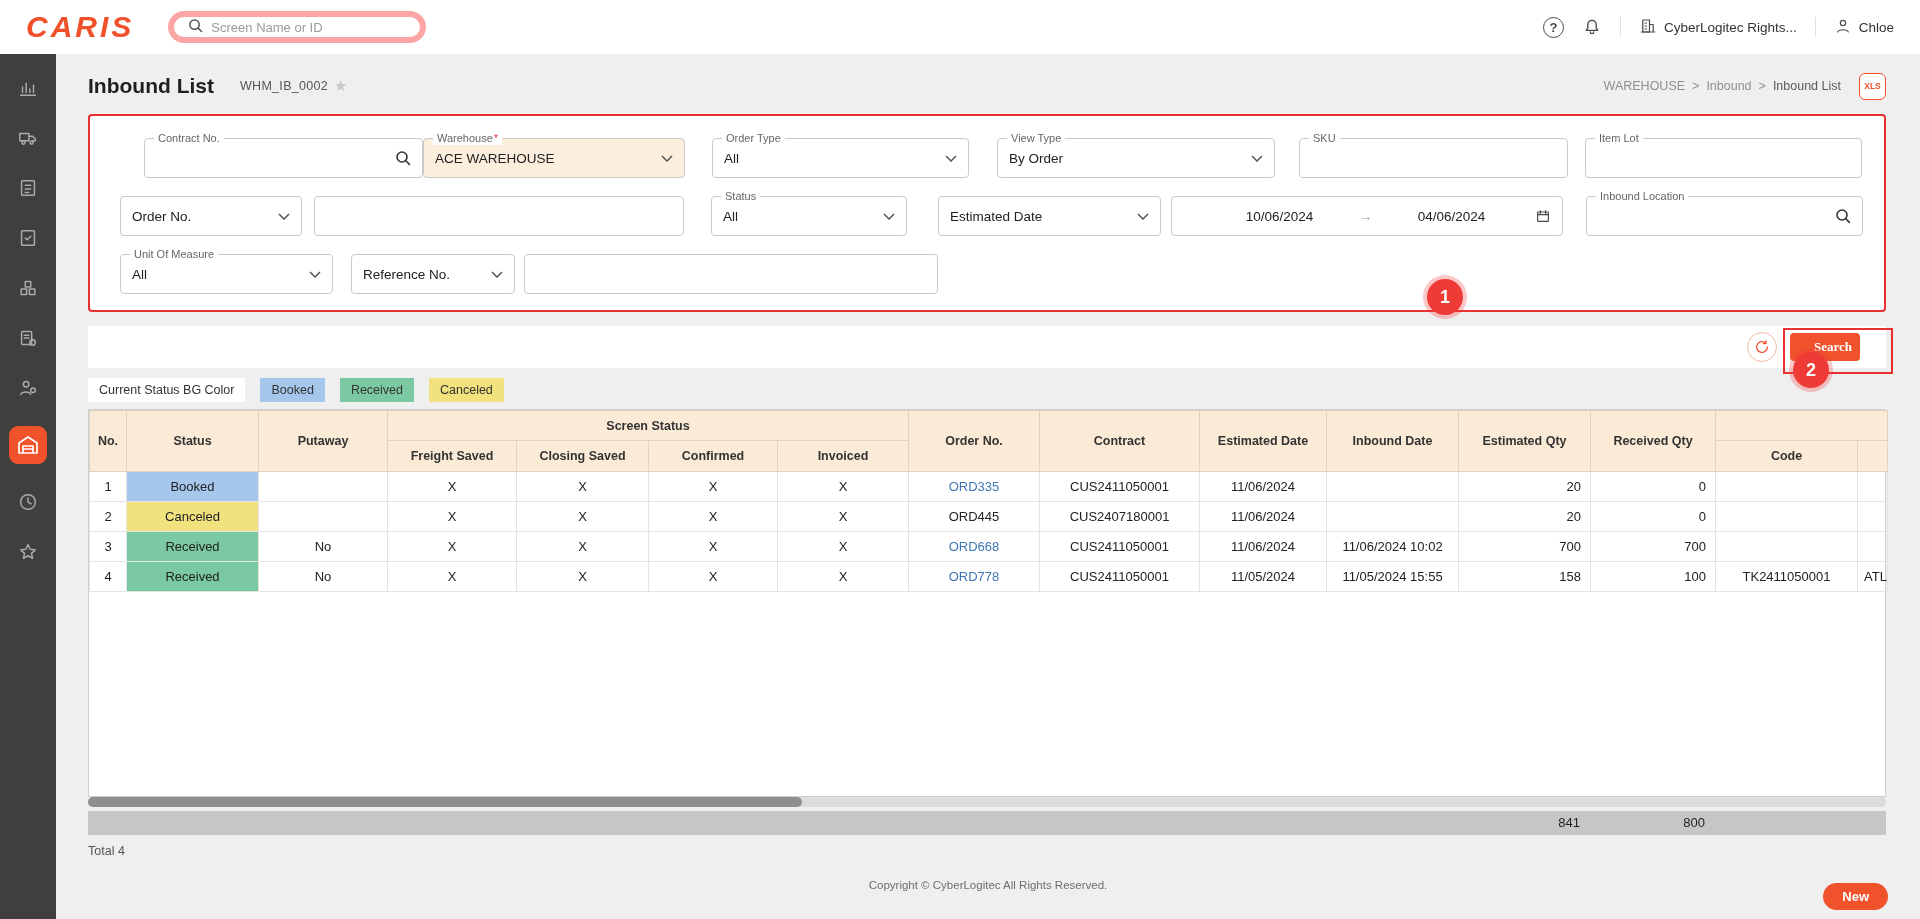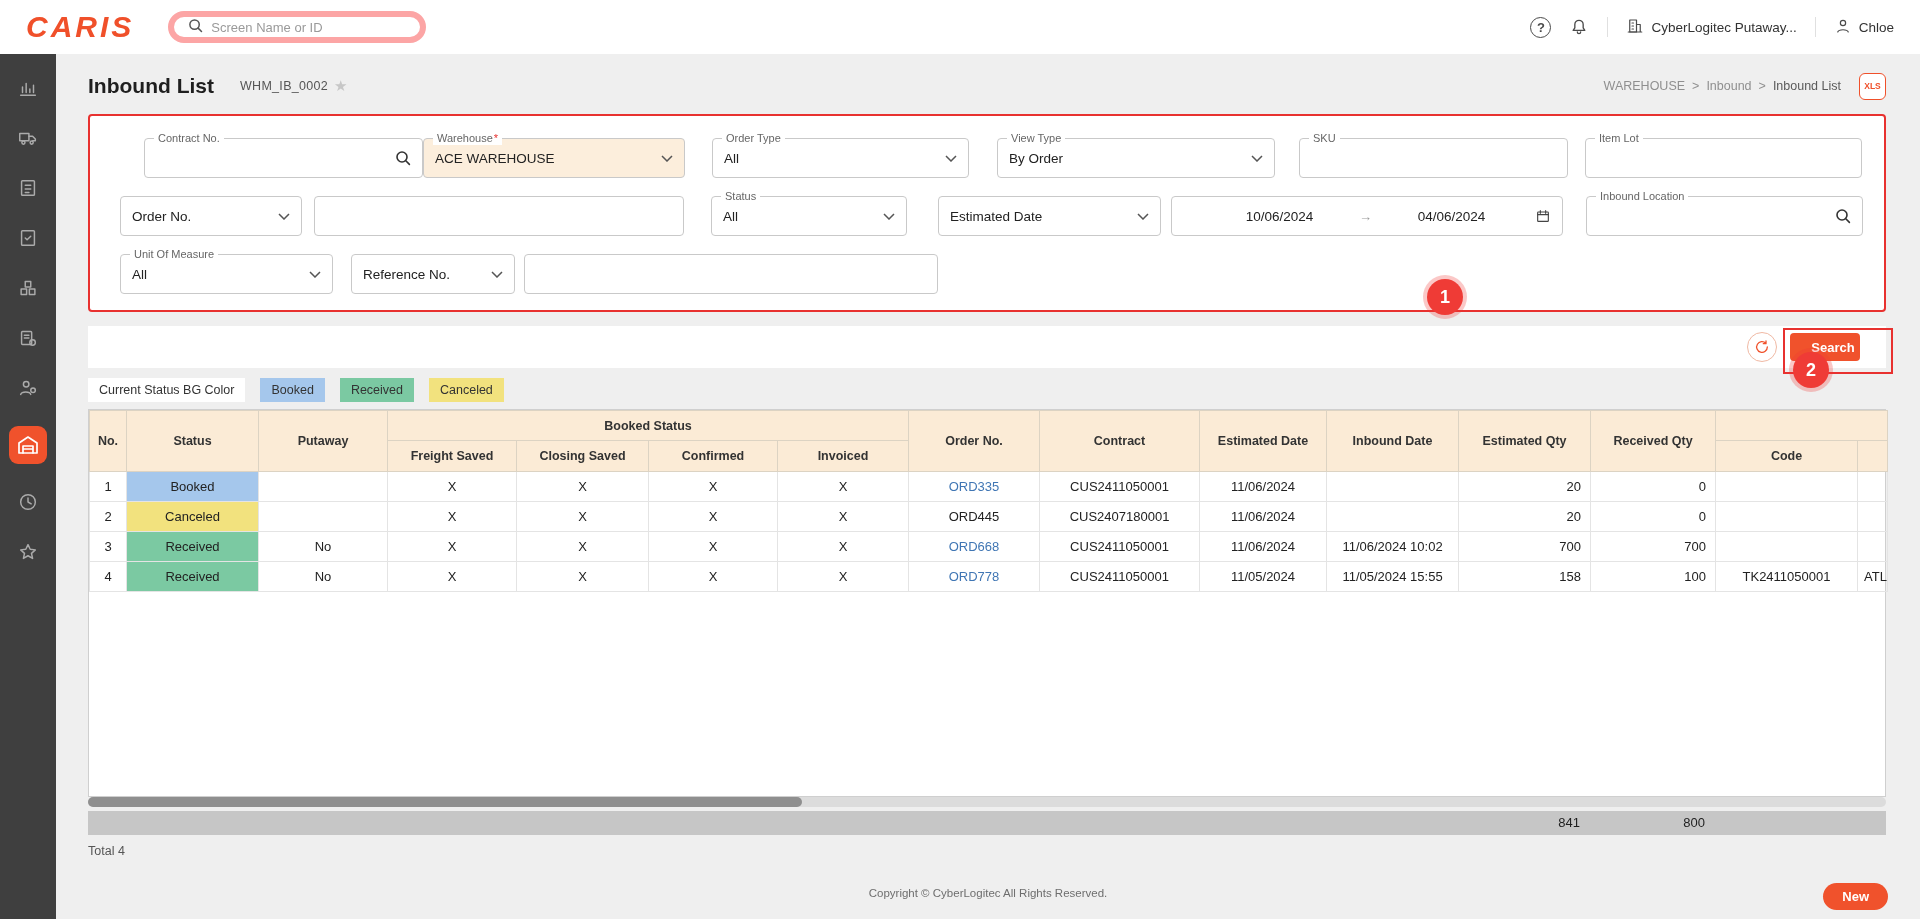--- a/index.html
+++ b/index.html
@@ -46,21 +46,21 @@
   .fld input.free { border:none; outline:none; flex:1; font-size:13.5px; font-family:inherit; background:transparent; color:#222; }
   .daterange { justify-content:space-between;padding-left:32px; }
   .daterange .dval { flex:1; text-align:center; font-size:13.5px; color:#222; }
   .daterange .darrow { color:#9A9A9A; font-size:13px; padding:0 4px; }
 
   .ann-circle { position:absolute; width:36px; height:36px; border-radius:50%; background:#EF3B36; color:#fff; font-weight:700; font-size:18px; display:grid; place-items:center; box-shadow:0 0 0 4px rgba(239,59,54,.28); z-index:25; }
 
   
   .action-band { position:relative; margin:14px 34px 0 32px; width:1798px; height:42px; background:#fff; display:flex; align-items:center; justify-content:flex-end; gap:13px; padding-right:26px; overflow:visible; }
   .refresh-btn { width:30px; height:30px; border-radius:50%; border:1px solid #F0B9A4; background:#fff; color:#F0522C; display:grid; place-items:center; cursor:pointer; }
-  .search-btn { width:70px; height:28px; background:#F0522C; color:#fff; border:none; border-radius:4px; font-size:13px; font-weight:700; font-family:Liberation Sans, sans-serif; cursor:pointer;padding-left:16px; }
+  .search-btn { width:70px; height:28px; background:#F0522C; color:#fff; border:none; border-radius:4px; font-size:13px; font-weight:700; font-family:Liberation Serif, serif; cursor:pointer;padding-left:16px; }
   .ann-rect2 { position:absolute; right:-7px; top:2px; width:110px; height:46px; border:2px solid #E8312F; pointer-events:none; z-index:24; }
 
   
   .legend { margin:10px 34px 0 32px; display:flex; align-items:center; gap:15px; }
   .chip { height:24px; display:flex; align-items:center; padding:0 11px; font-size:12.5px; color:#333; background:#fff; }
 
   
   .table-area { margin:7px 34px 0 32px; width:1798px; background:#fff; border:1px solid #CFCFCF; }
   table { border-collapse:collapse; table-layout:fixed; width:1798px; }
   th { background:#FBEBD6; border:1px solid #DCD3C3; font-size:12.5px; font-weight:700; color:#333; text-align:center; }
@@ -74,21 +74,21 @@
   .filler { height:204px; background:#fff; }
   .hscroll { margin:0 34px 0 32px; width:1798px; height:10px; background:#DCDCDC; border-radius:5px; position:relative; }
   .hscroll .thumb { position:absolute; left:0; top:0; height:10px; width:714px; background:#8F8F8F; border-radius:5px; cursor:grab; }
   .summary-bar { margin:4px 19px 0 32px; width:1798px; height:24px; background:#C6C6C6; position:relative; font-size:13px; color:#1F1F1F; }
   .summary-bar span { position:absolute; top:0; height:24px; line-height:24px; text-align:right; padding-right:9px; }
   .sum-est { left:1369px; width:132px; }
   .sum-rec { left:1501px; width:125px; }
   .total-label { margin:9px 34px 0 32px; font-size:12.5px; color:#555; }
 
   
-  .copyright { position:absolute; left:0; right:0; bottom:20px; text-align:center; font-size:11.5px; color:#6E6E6E; }
+  .copyright { position:absolute; left:0; right:0; bottom:28px; text-align:center; font-size:11.5px; color:#6E6E6E; }
   .new-btn { position:absolute; right:32px; bottom:9px; background:#F0522C; color:#fff; border:none; border-radius:15px; height:27px; padding:0 19px; font-size:13px; font-weight:700; font-family:inherit; cursor:pointer; }
 </style>
 </head>
 <body>
 
 <header class="topbar">
   <div class="logo">CARIS</div>
   <div class="gsearch">
     <span>
       <svg width="15" height="15" viewBox="0 0 16 16">
@@ -107,21 +107,21 @@
         </svg>
     </div>
     <div class="tb-sep"></div>
     <div class="tb-entity">
       <span>
         <svg width="18" height="18" viewBox="0 0 24 24" fill="none" stroke="#4A4A4A" stroke-width="1.6" stroke-linecap="round" stroke-linejoin="round">
             <rect x="5" y="4" width="9" height="16"></rect>
             <path d="M14 10h5v10M3 20h18M8 8h2M8 12h2M8 16h2"></path>
           </svg>
       </span>
-      <span>CyberLogitec Putaway...</span>
+      <span>CyberLogitec Rights...</span>
     </div>
     <div class="tb-sep"></div>
     <div class="tb-entity">
       <span>
         <svg width="18" height="18" viewBox="0 0 24 24" fill="none" stroke="#4A4A4A" stroke-width="1.6" stroke-linecap="round" stroke-linejoin="round">
             <circle cx="12" cy="8" r="3.5"></circle>
             <path d="M5 20c1.5-4 12.5-4 14 0"></path>
           </svg>
       </span>
       <span>Chloe</span>
@@ -373,21 +373,21 @@
         <col style="width:132px">
           <col style="width:125px">
           <col style="width:142px">
           <col style="width:30px">
       </colgroup>
       <thead>
         <tr>
           <th rowspan="2">No.</th>
           <th rowspan="2">Status</th>
           <th rowspan="2">Putaway</th>
-          <th colspan="4">Booked Status</th>
+          <th colspan="4">Screen Status</th>
           <th rowspan="2">Order No.</th>
           <th rowspan="2">Contract</th>
           <th rowspan="2">Estimated Date</th>
           <th rowspan="2">Inbound Date</th>
           <th rowspan="2">Estimated Qty</th>
           <th rowspan="2">Received Qty</th>
           <th colspan="2"></th>
         </tr>
         <tr>
           <th>Freight Saved</th>

